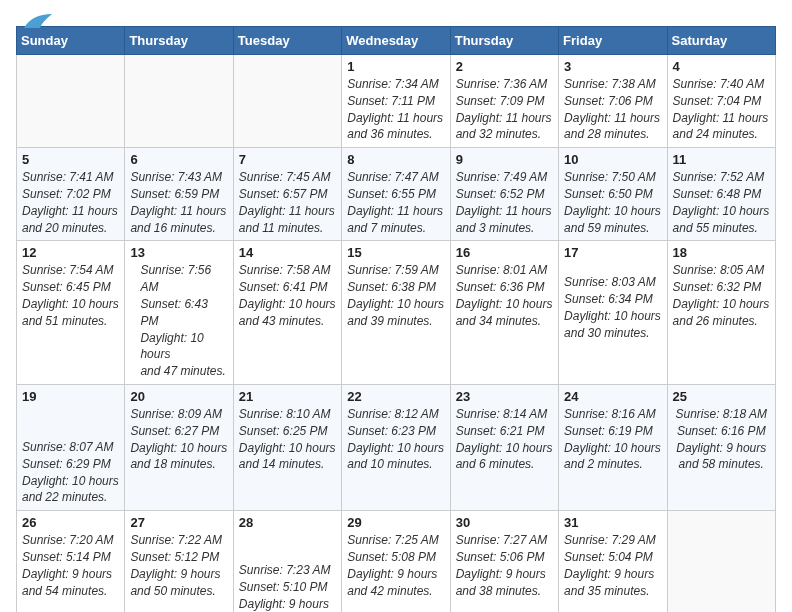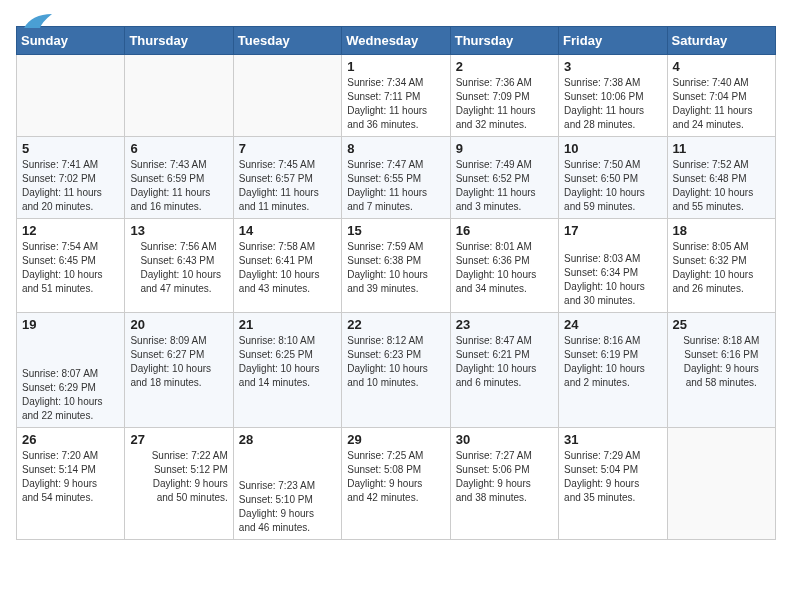--- a/index.html
+++ b/index.html
@@ -61,23 +61,24 @@
     .calendar tr:nth-child(even) td {
       background: #f5f8fc;
     }
     .day-num {
       font-size: 13px;
       font-weight: bold;
       color: #222;
       margin-bottom: 2px;
     }
     .cell-content {
-      font-size: 10px;
+      font-size: 12px;
       color: #333;
       line-height: 1.4;
+      font-style: italic;
     }
     .empty-cell {
       background: #f9f9f9 !important;
     }
   </style>
 </head>
 <body>
 
 <div class="header">
   <div class="logo">
@@ -124,21 +125,21 @@
         <td>
           <div class="day-num">2</div>
           <div class="cell-content" style="white-space: pre-line;">Sunrise: 7:36 AM
 Sunset: 7:09 PM
 Daylight: 11 hours
 and 32 minutes.</div>
         </td>
         <td>
           <div class="day-num">3</div>
           <div class="cell-content" style="white-space: pre-line;">Sunrise: 7:38 AM
-Sunset: 10:06 PM
+Sunset: 7:06 PM
 Daylight: 11 hours
 and 28 minutes.</div>
         </td>
         <td>
           <div class="day-num">4</div>
           <div class="cell-content" style="white-space: pre-line;">Sunrise: 7:40 AM
 Sunset: 7:04 PM
 Daylight: 11 hours
 and 24 minutes.</div>
         </td>
@@ -269,21 +270,21 @@
         </td>
         <td>
           <div class="day-num">22</div>
           <div class="cell-content" style="white-space: pre-line;">Sunrise: 8:12 AM
 Sunset: 6:23 PM
 Daylight: 10 hours
 and 10 minutes.</div>
         </td>
         <td>
           <div class="day-num">23</div>
-          <div class="cell-content" style="white-space: pre-line;">Sunrise: 8:47 AM
+          <div class="cell-content" style="white-space: pre-line;">Sunrise: 8:14 AM
 Sunset: 6:21 PM
 Daylight: 10 hours
 and 6 minutes.</div>
         </td>
         <td>
           <div class="day-num">24</div>
           <div class="cell-content" style="white-space: pre-line;">Sunrise: 8:16 AM
 Sunset: 6:19 PM
 Daylight: 10 hours
 and 2 minutes.</div>
@@ -299,21 +300,21 @@
       <tr>
         <td>
           <div class="day-num">26</div>
           <div class="cell-content" style="white-space: pre-line;">Sunrise: 7:20 AM
 Sunset: 5:14 PM
 Daylight: 9 hours
 and 54 minutes.</div>
         </td>
         <td>
           <div class="day-num">27</div>
-          <div class="cell-content" style="white-space: pre-line; text-align: right;">Sunrise: 7:22 AM
+          <div class="cell-content" style="white-space: pre-line;">Sunrise: 7:22 AM
 Sunset: 5:12 PM
 Daylight: 9 hours
 and 50 minutes.</div>
         </td>
         <td>
           <div class="day-num">28</div>
           <div class="cell-content" style="white-space: pre-line; margin-top: 32px;">Sunrise: 7:23 AM
 Sunset: 5:10 PM
 Daylight: 9 hours
 and 46 minutes.</div>

